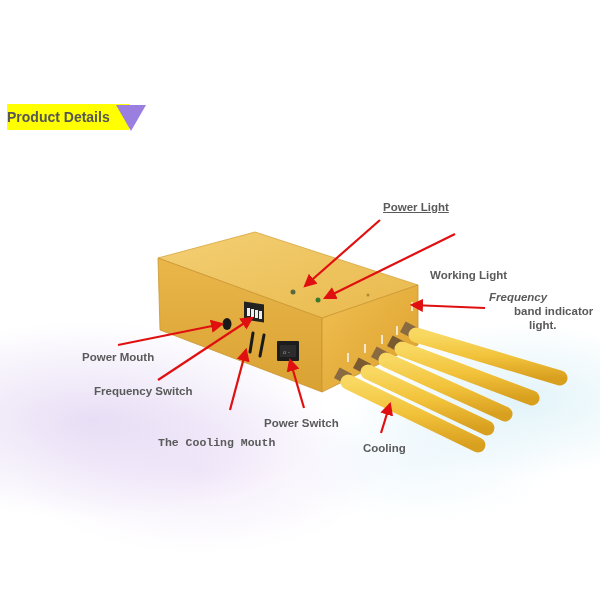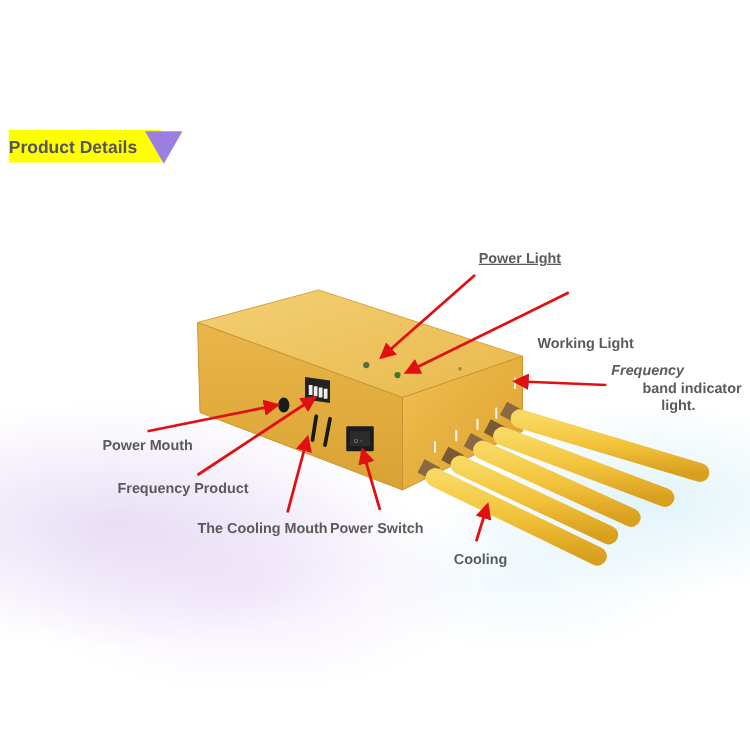--- a/index.html
+++ b/index.html
@@ -145,16 +145,16 @@
     <line x1="381" y1="433" x2="390" y2="404"></line>
   </g>
 </svg>
 
 <div class="label" style="left:383px; top:200px;text-decoration:underline;">Power Light</div>
 <div class="label" style="left:430px; top:228px;margin-top:40px;">Working Light</div>
 <div class="label" style="left:489px; top:290px;font-style:italic;">Frequency</div>
 <div class="label" style="left:514px; top:304px;">band indicator</div>
 <div class="label" style="left:489px; top:318px;padding-left:40px;">light.</div>
 <div class="label" style="left:82px; top:350px;">Power Mouth</div>
-<div class="label" style="left:94px; top:384px;">Frequency Product</div>
-<div class="label" style="left:158px; top:416px;">The Cooling Mouth</div>
+<div class="label" style="left:94px; top:384px;">Frequency Switch</div>
+<div class="label" style="left:158px; top:436px;font-family:Liberation Mono, monospace;">The Cooling Mouth</div>
 <div class="label" style="left:264px; top:416px;">Power Switch</div>
 <div class="label" style="left:363px; top:441px;">Cooling</div>
 
 </body></html>

